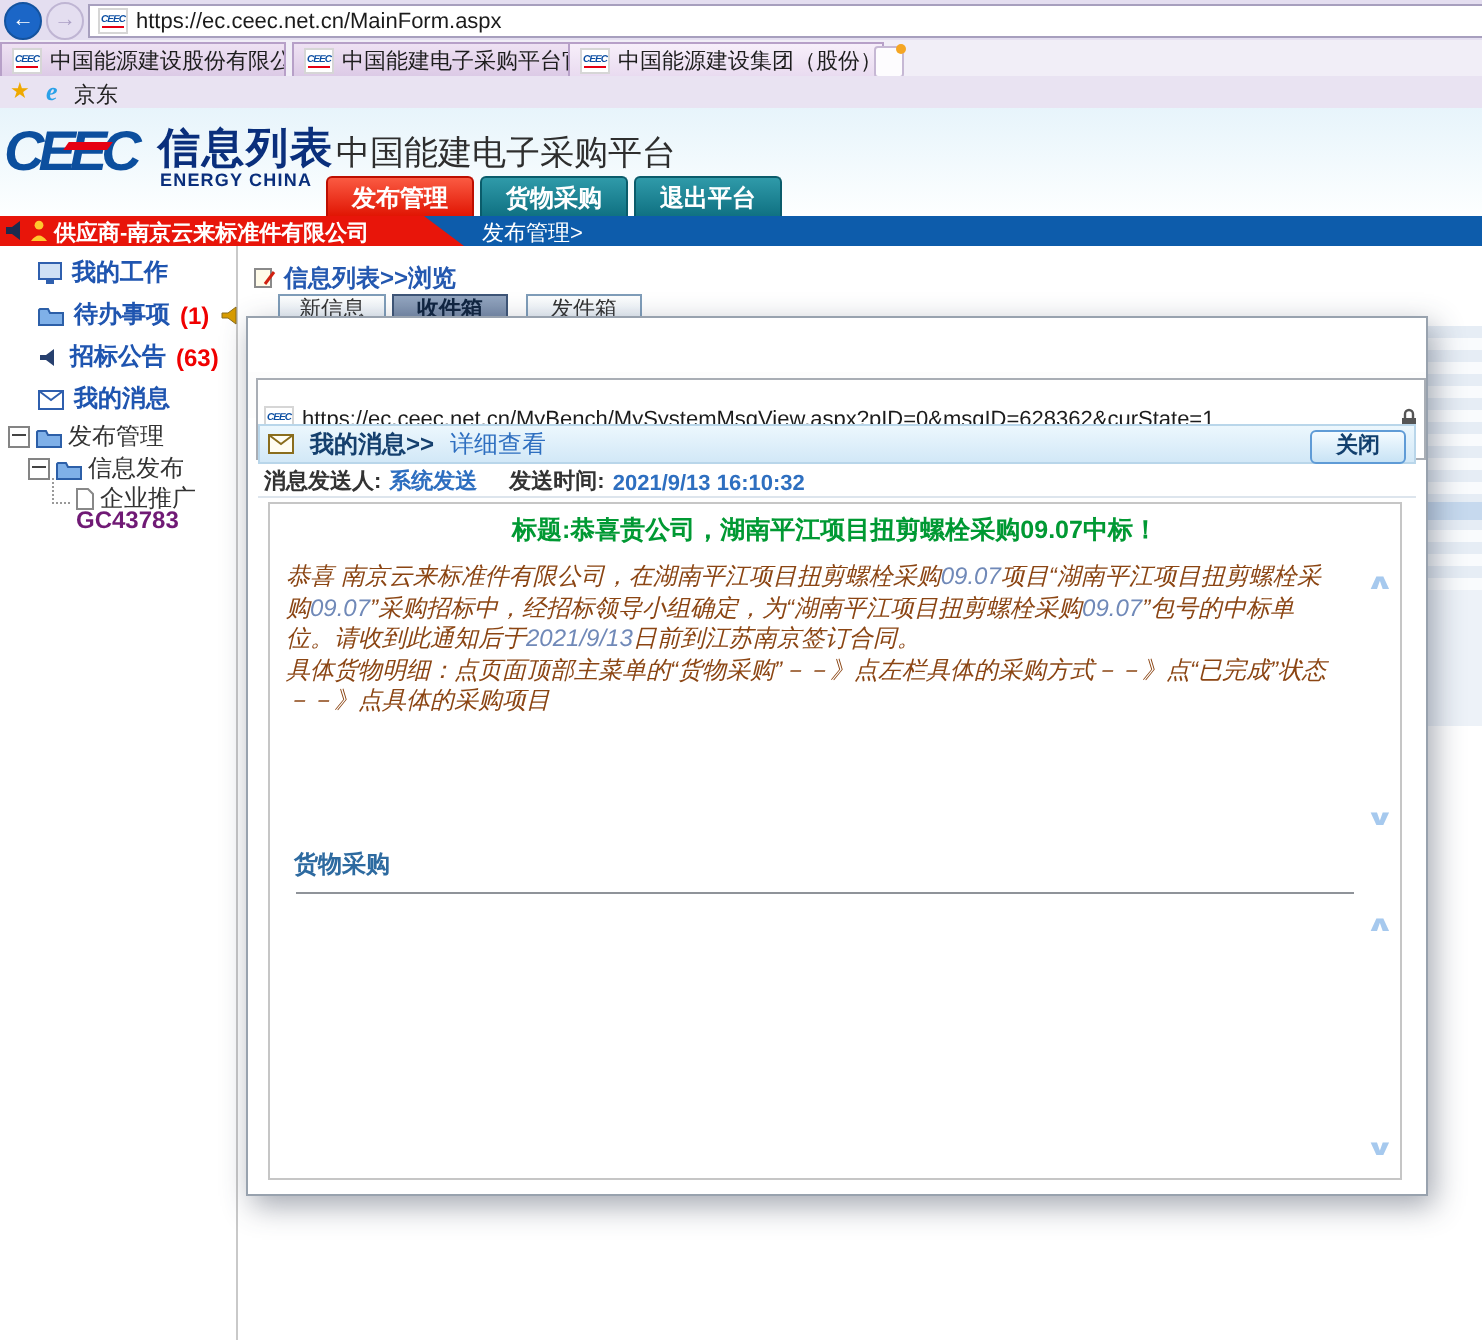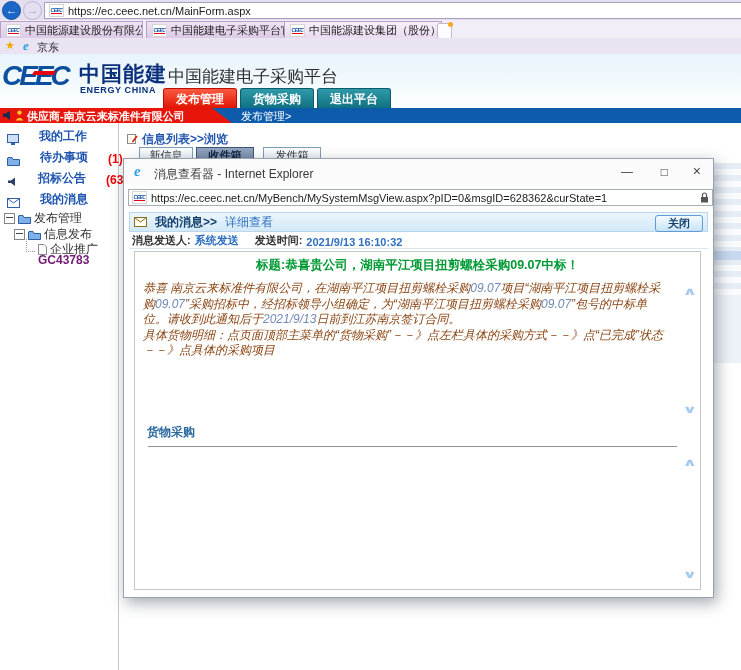--- a/index.html
+++ b/index.html
@@ -48,21 +48,21 @@
 
   
   .banner{position:absolute;left:0;top:108px;width:741px;height:15px;background:#0d5cab;}
   .banner-red{position:absolute;left:0;top:0;width:232px;height:15px;background:#e8150a;
               clip-path:polygon(0 0,212px 0,232px 100%,0 100%);}
   .banner-text{position:absolute;left:27px;top:1px;color:#fff;font-size:11px;font-weight:bold;white-space:nowrap;}
   .breadcrumb{position:absolute;left:241px;top:1px;color:#fff;font-size:11px;}
 
   
   .sidebar{position:absolute;left:0;top:123px;width:118px;height:547px;background:#fff;border-right:1px solid #c9c9c9;}
-  .side-item{position:absolute;left:7px;display:flex;align-items:flex-end;gap:20px;color:#1f55b0;font-size:12px;font-weight:bold;white-space:nowrap;}
+  .side-item{position:absolute;left:19px;display:flex;align-items:center;gap:5px;color:#1f55b0;font-size:12px;font-weight:bold;white-space:nowrap;}
   .side-item .red{color:#f00000;}
   .tree-row{position:absolute;display:flex;align-items:center;gap:3px;color:#333;font-size:12px;white-space:nowrap;}
   .expander{width:9px;height:9px;border:1px solid #848484;background:#fff;position:relative;flex:none;}
   .expander::before{content:"";position:absolute;left:1px;right:1px;top:3px;height:1px;background:#444;}
   .conn{width:8px;height:12px;border-left:1px dotted #999;border-bottom:1px dotted #999;margin-top:-8px;flex:none;}
   .watermark{position:absolute;left:38px;top:130px;color:#701a75;font-size:12px;font-weight:bold;}
 
   
   .main-title-icon{position:absolute;left:127px;top:133px;}
   .main-title{position:absolute;left:142px;top:131px;font-weight:bold;color:#2458b0;font-size:12px;}
@@ -75,21 +75,21 @@
 
   
   .popup{position:absolute;left:123px;top:158px;width:589px;height:438px;background:#fff;border:1px solid #98a2ae;
          box-shadow:3px 5px 14px rgba(55,65,85,.45);}
   .p-titlebar{position:absolute;left:0;top:0;width:100%;height:27px;background:#fbfbfb;border-bottom:1px solid #ededed;}
   .p-ie-icon{position:absolute;left:10px;top:4px;font-size:15px;}
   .p-title{position:absolute;left:30px;top:7px;font-size:12px;color:#3a3a3a;}
   .winctl{position:absolute;top:6px;font-size:12px;color:#444;line-height:14px;}
   .i-min::before{content:"—";} .i-max::before{content:"□";} .i-x::before{content:"×";font-size:14px;}
   .p-urlrow{position:absolute;left:0;top:27px;width:100%;height:23px;background:#fdfdfd;}
-  .p-urlfield{position:absolute;left:4px;top:3px;width:577px;height:15px;border:1px solid #a9aeb5;background:#fff;display:flex;align-items:center;gap:4px;padding:0 3px;}
+  .p-urlfield{position:absolute;left:4px;top:3px;width:577px;height:15px;border:1px solid #a9aeb5;background:#fff;display:flex;align-items:center;gap:4px;padding:12px 3px;}
   .p-url-text{font-size:11px;color:#1b1b1b;white-space:nowrap;overflow:hidden;flex:1;}
   .p-header{position:absolute;left:5px;top:53px;width:579px;height:20px;background:linear-gradient(180deg,#ecf7fd,#d2e8f7);border:1px solid #b9d6ea;display:flex;align-items:center;gap:8px;padding-left:4px;box-sizing:border-box;}
   .p-section-title{font-weight:bold;font-size:12px;color:#15406e;}
   .p-section-link{font-size:12px;color:#2e6fc0;}
   .close-btn{position:absolute;right:4px;top:2px;width:46px;height:15px;border:1px solid #5f9bd6;border-radius:3px;background:linear-gradient(180deg,#f4fbff,#c8e3f5);font-size:11px;color:#12406e;text-align:center;line-height:14px;font-weight:bold;}
   .p-sender{position:absolute;left:8px;top:74px;display:flex;gap:4px;font-size:11px;color:#333;font-weight:bold;align-items:flex-end;}
   .p-sender .blue{color:#2e6fc0;}
   .p-sender .gap{width:8px;}
   .p-sepline{position:absolute;left:5px;right:5px;top:89px;height:1px;background:#dde5ed;}
   .msgbox{position:absolute;left:10px;top:92px;width:567px;height:339px;border:1px solid #c6c6c6;background:#fff;box-sizing:border-box;}
@@ -135,21 +135,21 @@
 
   <div class="favbar">
     <span class="i-star"></span>
     <span class="fav-e i-e"></span>
     <span class="fav-label">京东</span>
   </div>
 
   <div class="siteheader">
     <div class="logo-mark">CEEC</div>
     <div class="logo-redslash"></div>
-    <div class="logo-cn">中国能建</div>
+    <div class="logo-cn">信息列表</div>
     <div class="logo-en">ENERGY CHINA</div>
     <div class="platform-title">中国能建电子采购平台</div>
     <div class="navtabs">
       <div class="navtab red">发布管理</div>
       <div class="navtab teal">货物采购</div>
       <div class="navtab teal">退出平台</div>
     </div>
   </div>
 
   <div class="banner">
@@ -227,27 +227,20 @@
     </svg>
   <div class="main-title">信息列表&gt;&gt;浏览</div>
   <div class="tb" style="left:139px;width:52px;">新信息</div>
   <div class="tb dark" style="left:196px;width:56px;">收件箱</div>
   <div class="tb" style="left:263px;width:56px;">发件箱</div>
   <div class="stripes"></div>
   <div class="stripe-sel"></div>
   <div class="stripe-foot"></div>
 
   <div class="popup">
-    <div class="p-titlebar">
-      <span class="p-ie-icon i-e"></span>
-      <span class="p-title">消息查看器 - Internet Explorer</span>
-      <span class="winctl i-min" style="right:80px;"></span>
-      <span class="winctl i-max" style="right:45px;"></span>
-      <span class="winctl i-x" style="right:12px;top:5px;"></span>
-    </div>
     <div class="p-urlrow">
       <div class="p-urlfield">
         <span class="favicon"></span>
         <span class="p-url-text">https://ec.ceec.net.cn/MyBench/MySystemMsgView.aspx?pID=0&amp;msgID=628362&amp;curState=1</span>
         <svg width="9" height="11">
             <rect x="1" y="5" width="7" height="5.5" fill="#555"></rect>
             <path d="M2.5 5 V3 a2 2 0 0 1 4 0 V5" fill="none" stroke="#555" stroke-width="1.2"></path>
           </svg>
       </div>
     </div>

